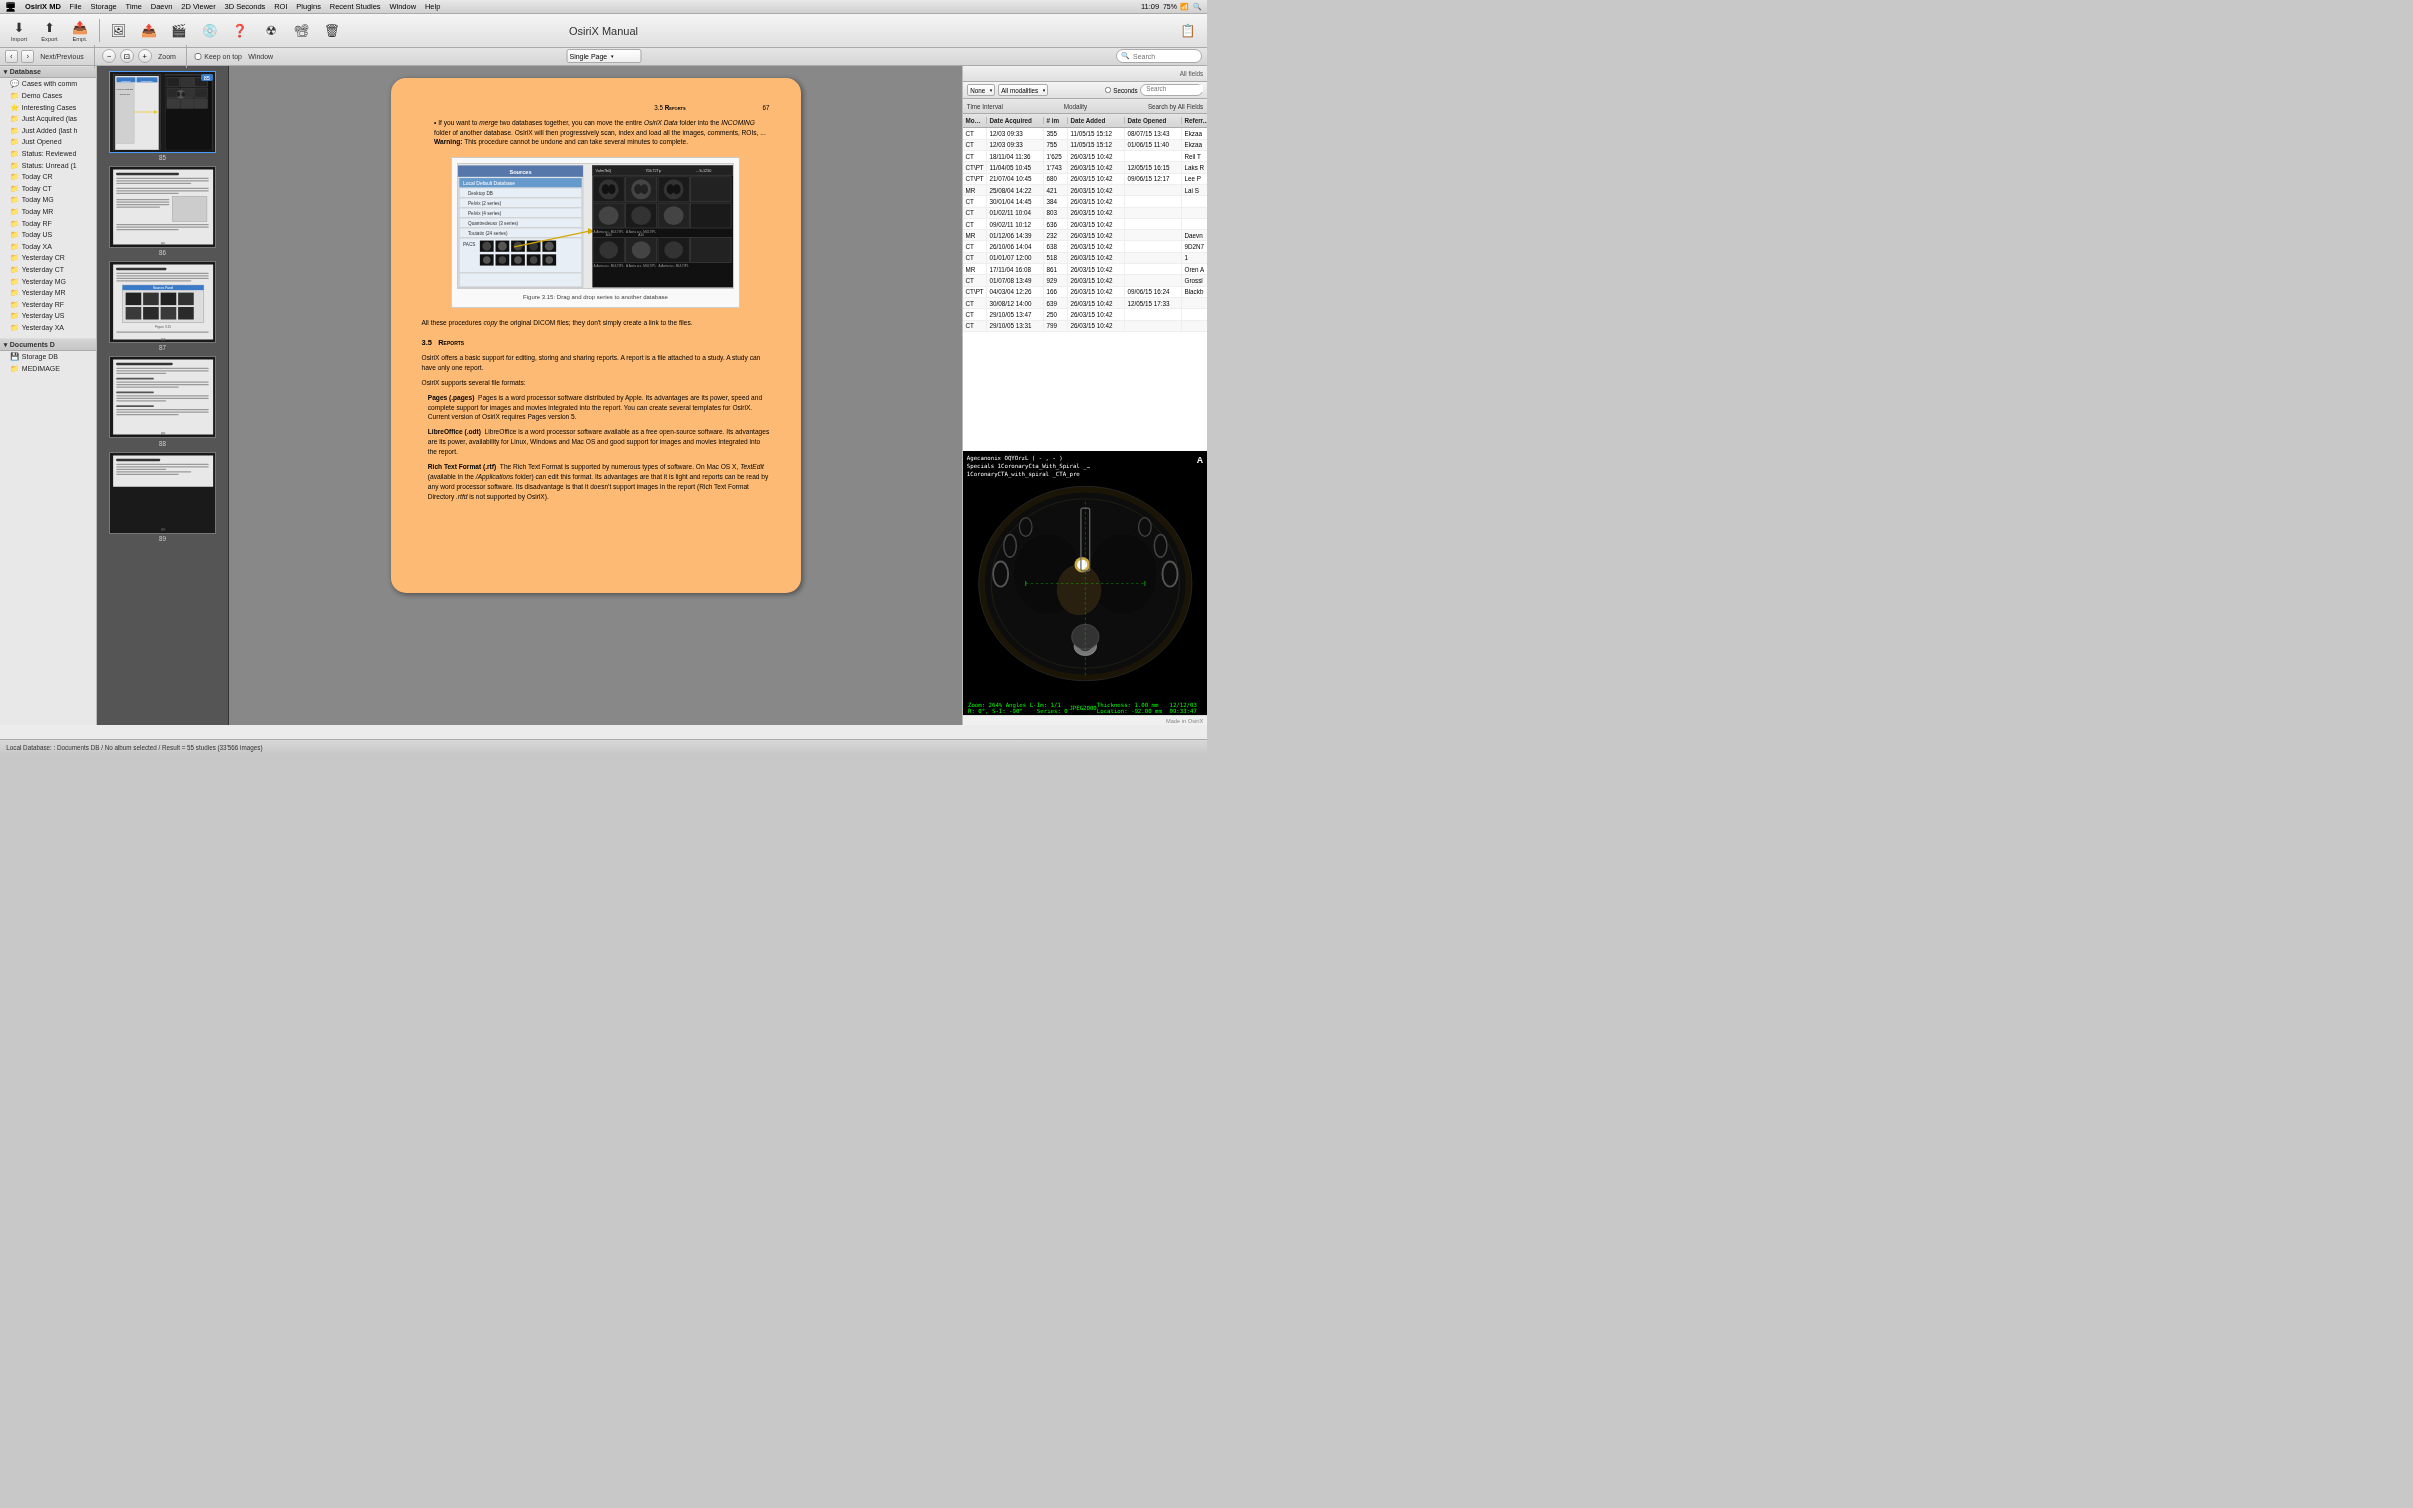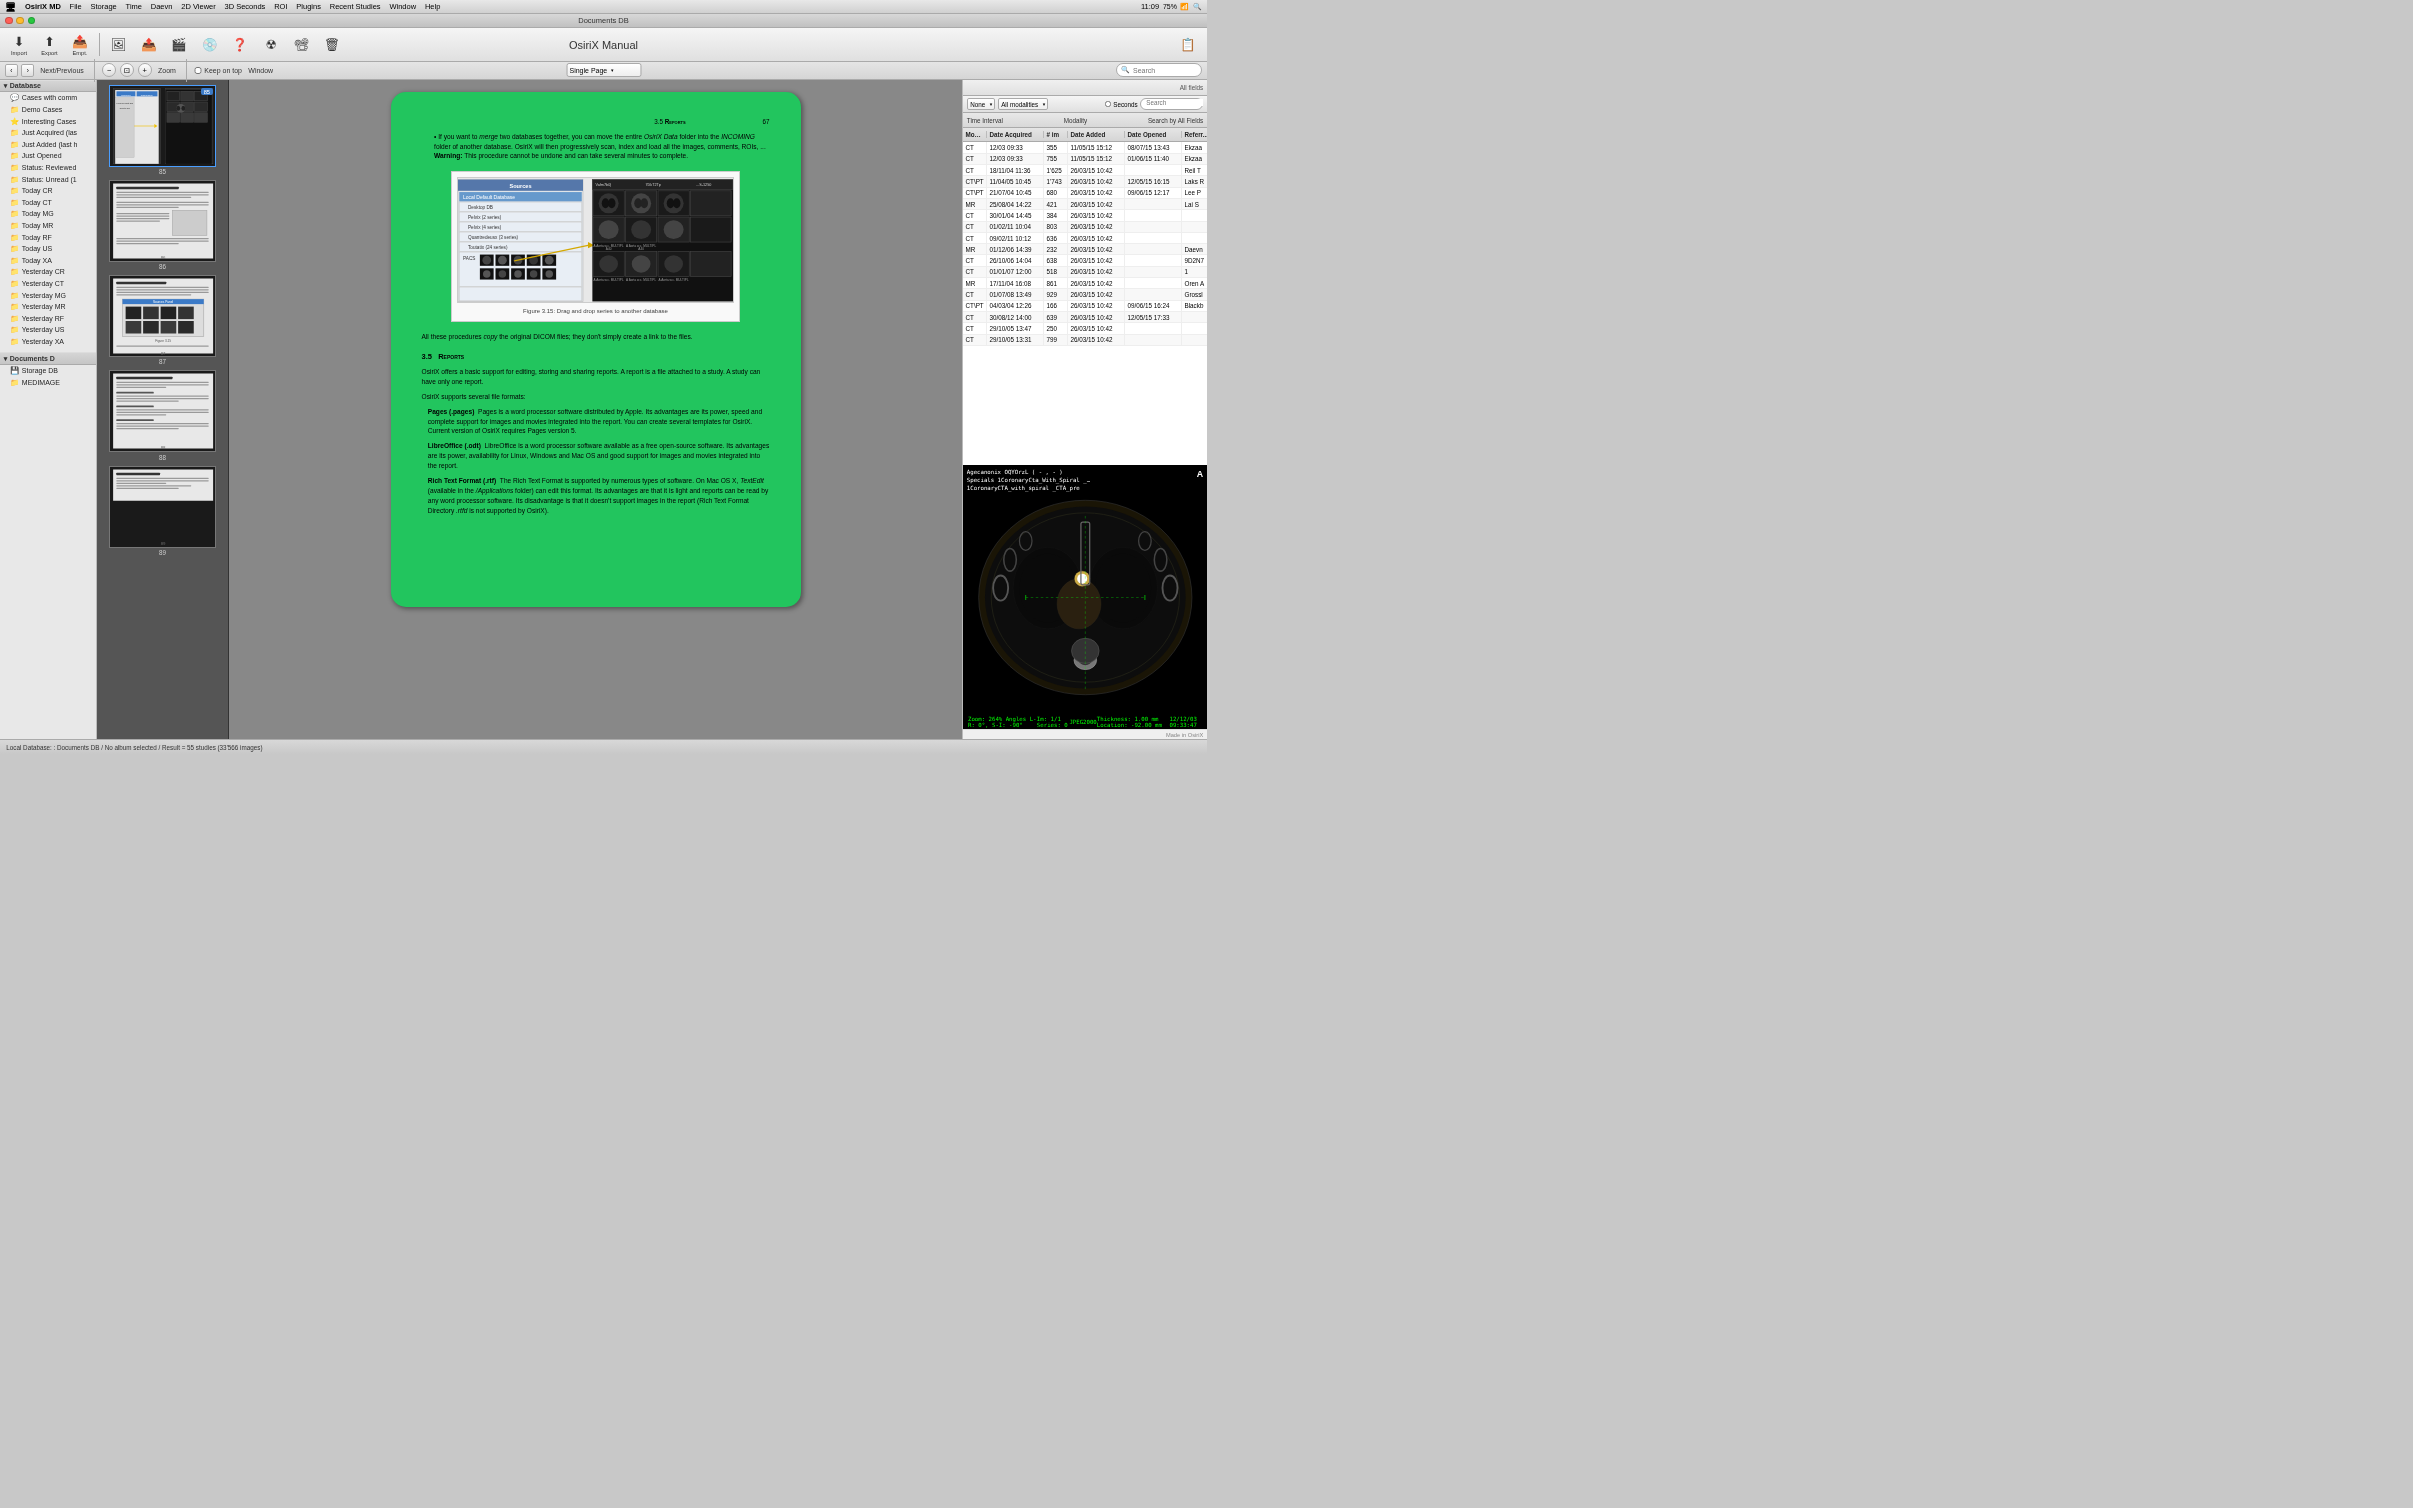--- a/index.html
+++ b/index.html
@@ -316,21 +316,21 @@
     #pdf-viewer {
       flex: 1;
       background: #888;
       display: flex;
       flex-direction: column;
       align-items: center;
       padding: 12.6px;
       overflow-y: auto;
     }
     .pdf-page {
-      background: #22c55e;
+      background: #fdba74;
       width: 410px;
       min-height: 515px;
       box-shadow: 1.3px 1.3px 5px rgba(0,0,0,0.4);
       padding: 25px 31px;
       color: #000;
       font-size: 6.6px;
       line-height: 1.5;
       border-radius: 15px;
     }
     .pdf-section {
@@ -618,28 +618,20 @@
   <div class="menubar-right">
     <span style="font-size:7.5px;font-weight:500;">11:09</span>
     <span style="font-size:7px;">75%</span>
     <span>📶</span>
     <span>🔍</span>
   </div>
 </div>
 
 <div id="app-window">
 
-  <div id="titlebar">
-    <div class="traffic-lights">
-      <div class="traffic-light tl-close"></div>
-      <div class="traffic-light tl-min"></div>
-      <div class="traffic-light tl-max"></div>
-    </div>
-    <span class="window-title">Documents DB</span>
-  </div>
 
   <div id="toolbar">
     <div class="toolbar-btn">
       <div class="toolbar-icon">⬇</div>
       <span>Import</span>
     </div>
     <div class="toolbar-btn">
       <div class="toolbar-icon">⬆</div>
       <span>Export</span>
     </div>

